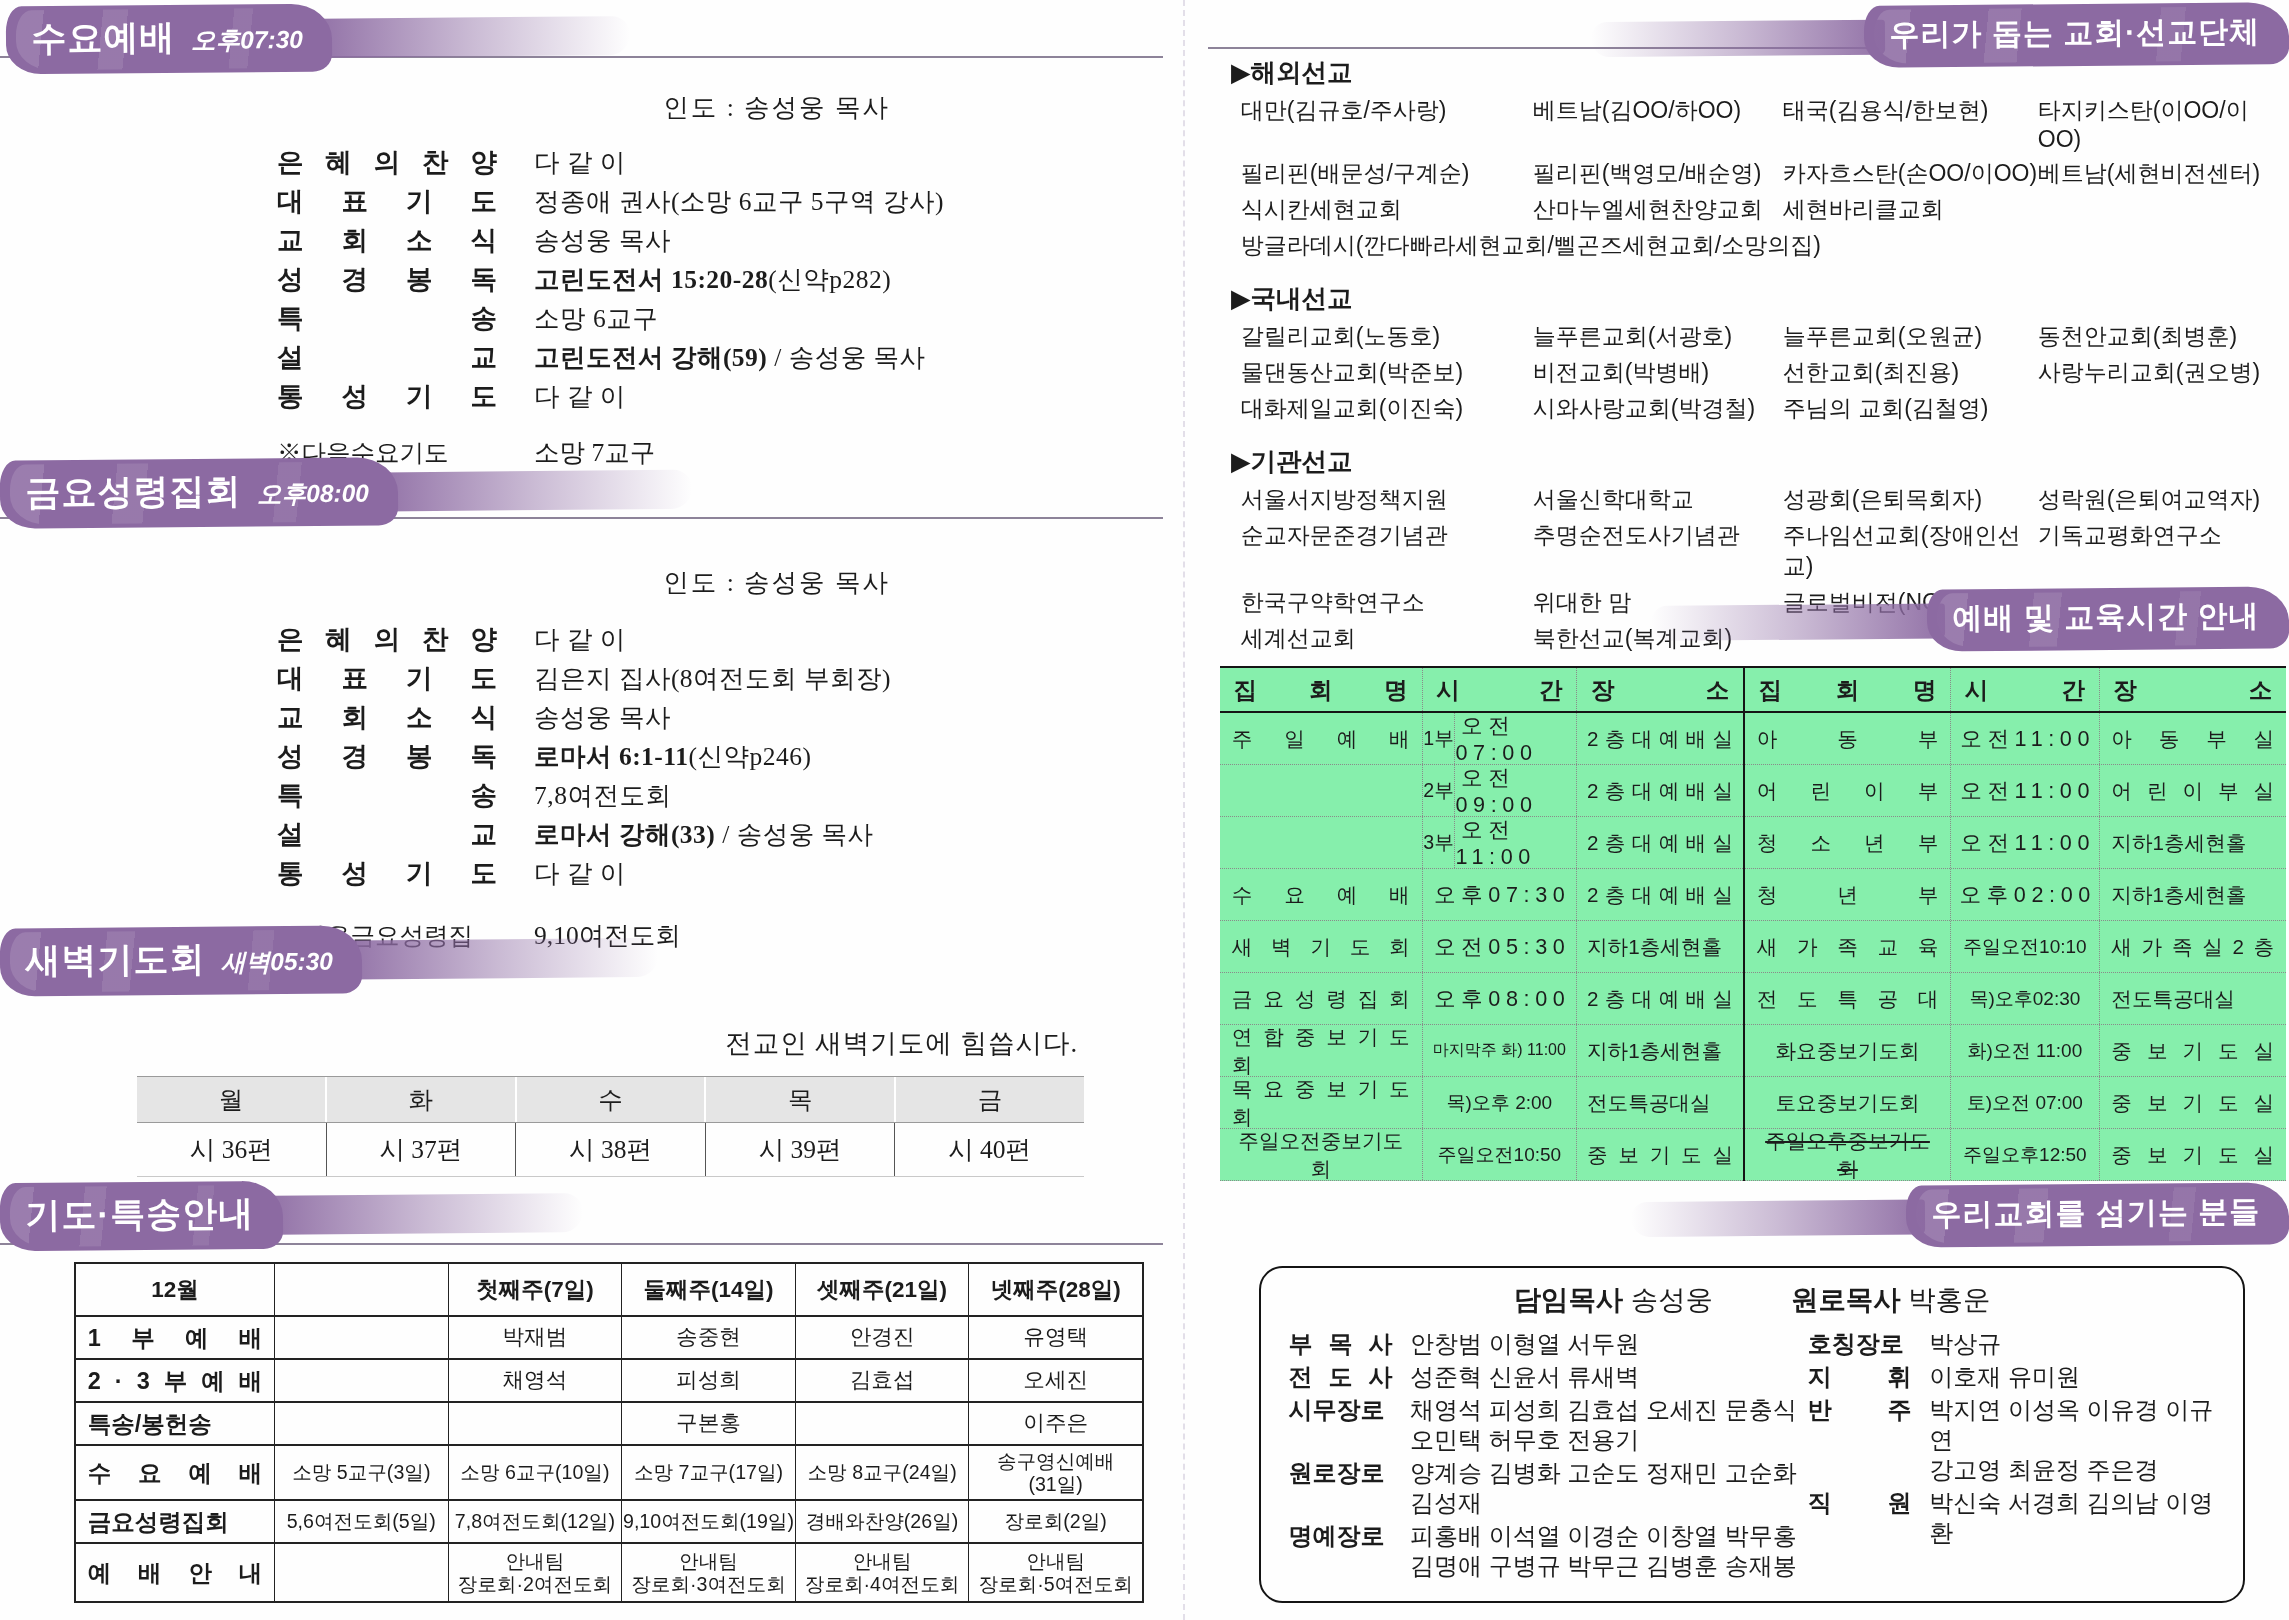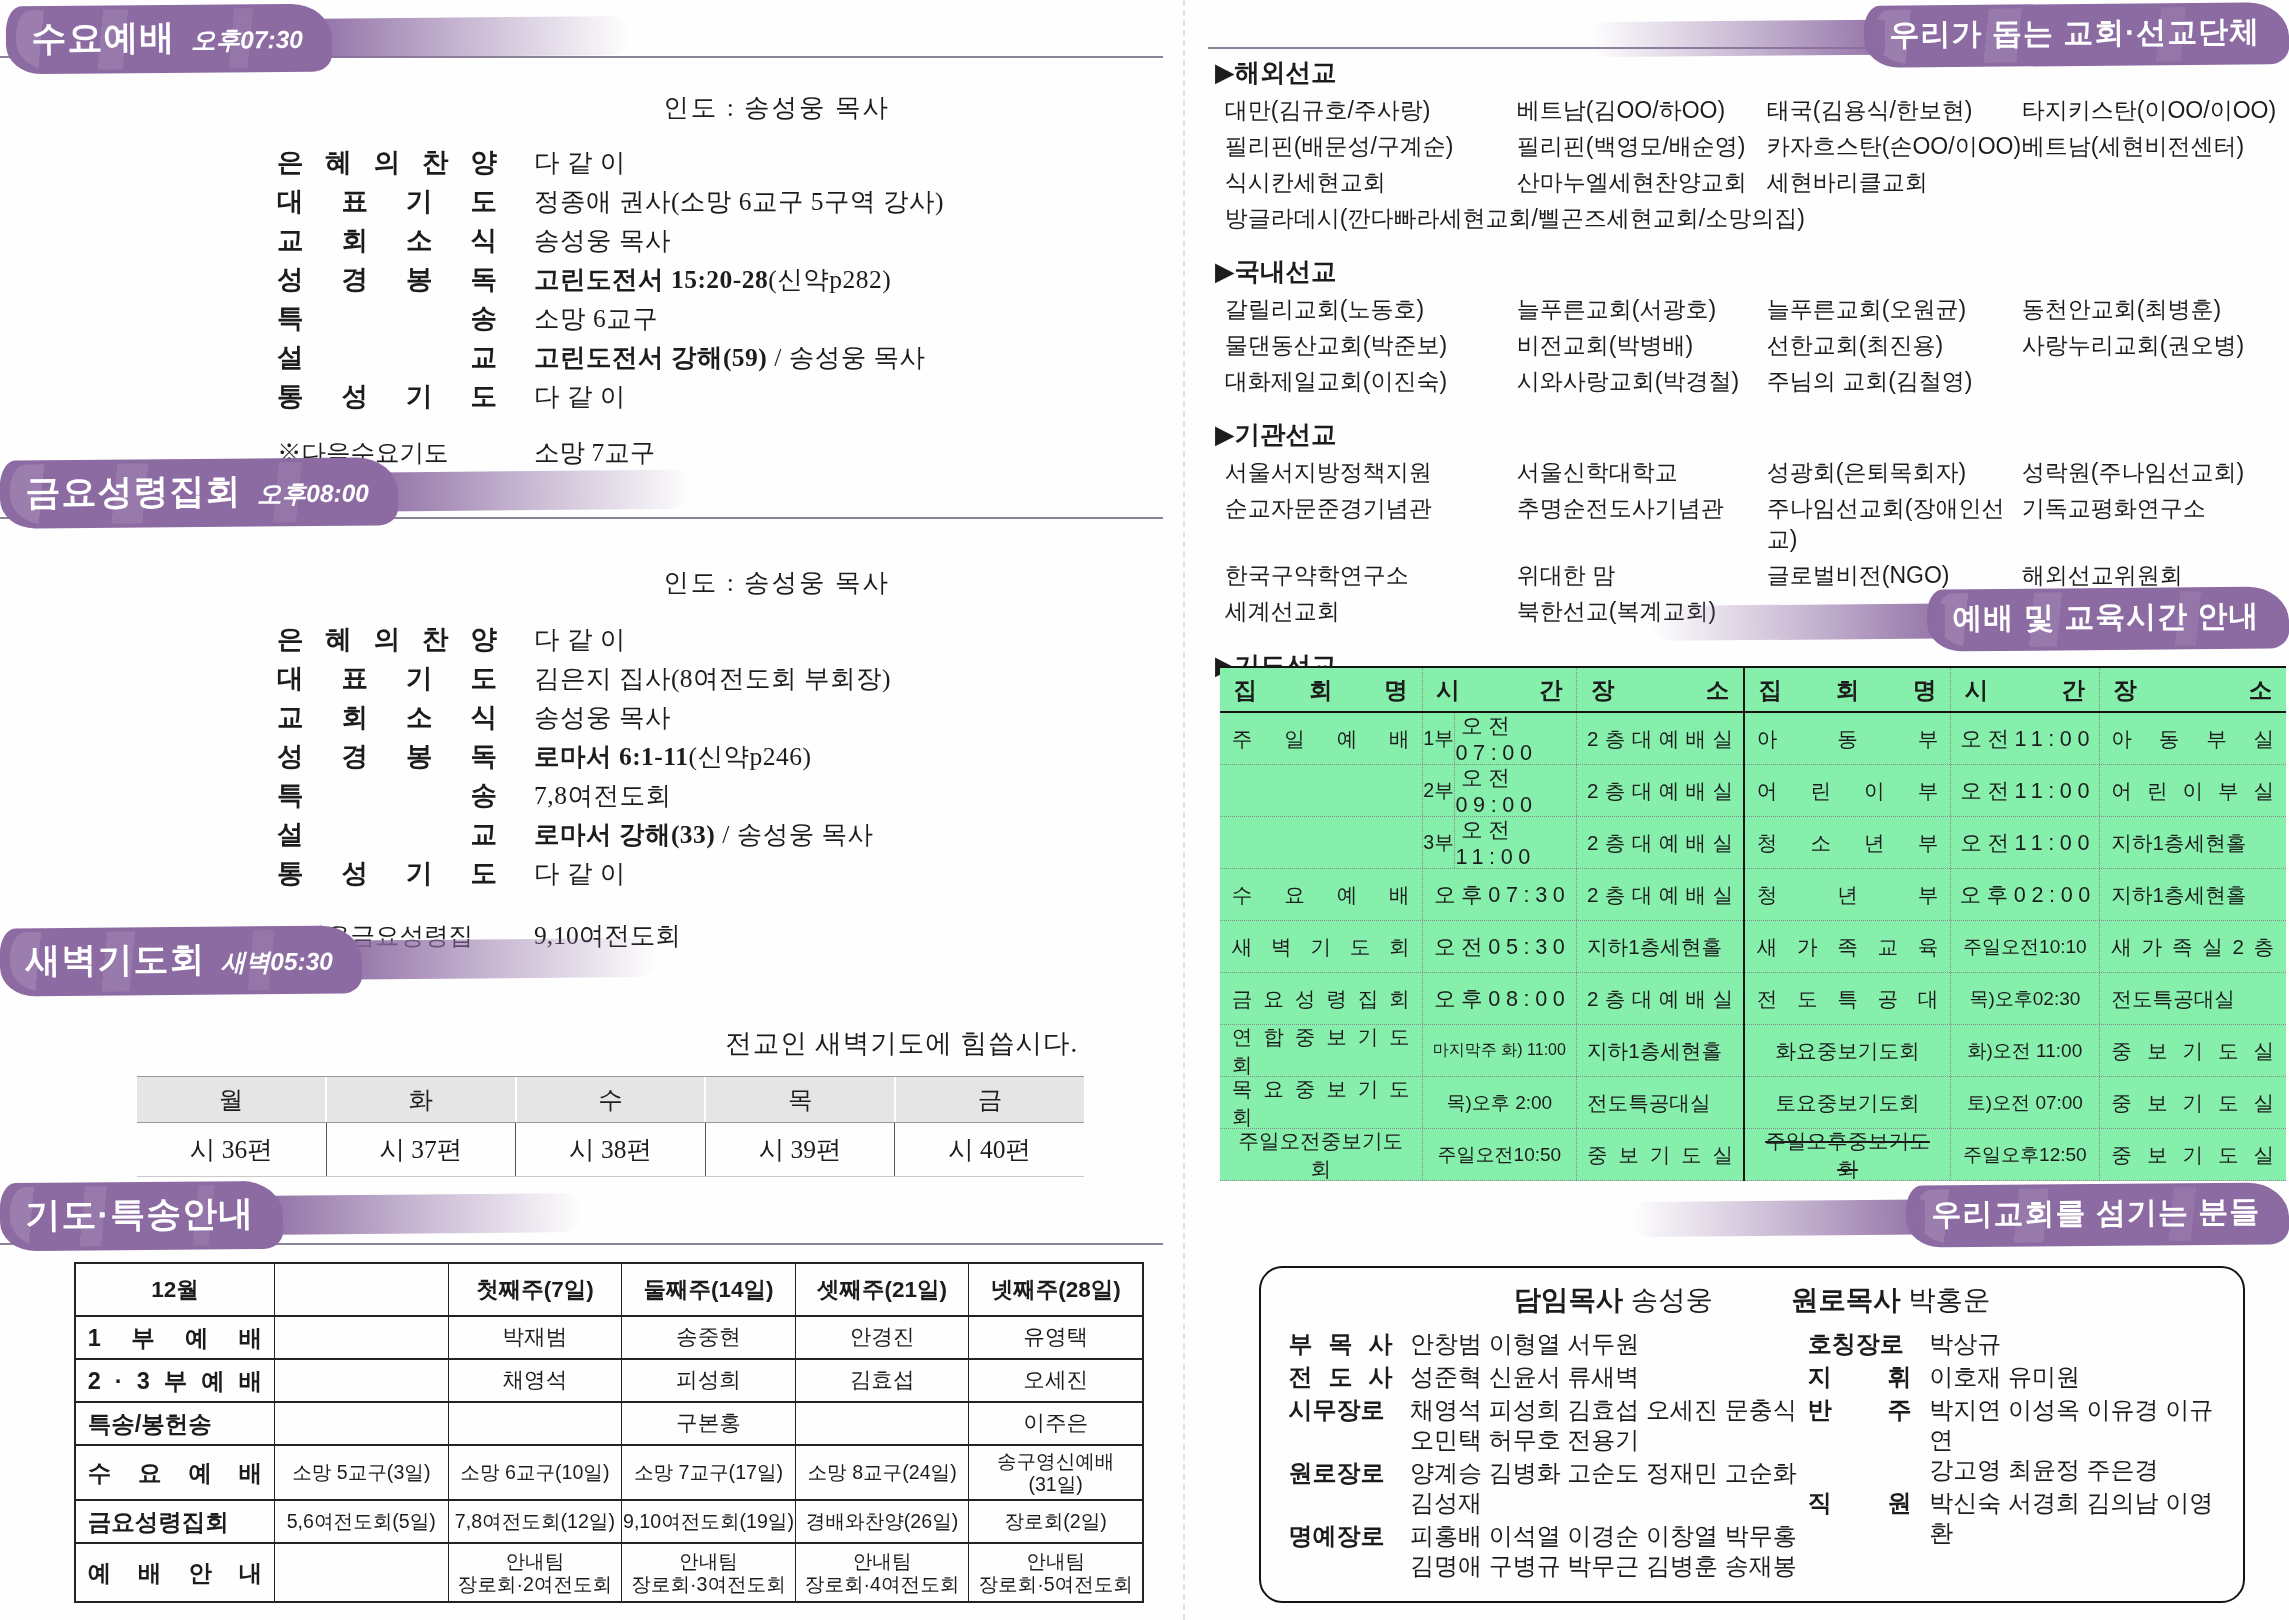--- a/index.html
+++ b/index.html
@@ -58,21 +58,21 @@
   .pl{width:198px;display:flex;align-items:center;font-weight:bold;font-size:23.5px;padding:0 11.8px;flex-shrink:0}
   .pl span{width:100%;text-align:justify;text-align-last:justify}
   .pc{width:174px;border-left:1px solid #222;display:flex;align-items:center;justify-content:center;
       text-align:center;white-space:pre-line;line-height:1.15}
   .ph{font-weight:bold;font-size:22.5px}
   .h54{min-height:51px}.h44{min-height:43px}.h56{min-height:55px}.h60{min-height:59px}
   .fs20{font-size:19.6px}
 
   
   .mwrap{position:absolute;left:1215px;top:0;width:1074px}
-  .mgroups{position:absolute;top:55px;left:0;right:0}
+  .mgroups{position:absolute;top:55px;left:16px;right:0}
   .mgroup{margin-bottom:20.6px}
   .mtitle{font-weight:bold;font-size:25.5px;margin-bottom:4.9px}
   .mgrid{display:grid;grid-template-columns:292px 250px 255px 1fr;row-gap:4.9px;font-size:23px;padding-left:9.8px}
   .mwide{padding-left:9.8px;font-size:23px;margin-top:4.9px}
 
   
   .stable{position:absolute;left:4.9px;top:78px;display:flex;border-top:2.9px solid #151515;background:#86efac}
   .shalf-l{width:523px}
   .shalf-r{width:543px;border-left:2.9px solid #151515}
   .shead{display:flex;height:45px;border-bottom:2.9px solid #151515;align-items:center;font-weight:bold;font-size:23.5px}
@@ -350,21 +350,21 @@
           <div>주님의 교회(김철영)</div>
           <div></div>
         </div>
       </div>
       <div class="mgroup">
         <div class="mtitle">▶기관선교</div>
         <div class="mgrid">
           <div>서울서지방정책지원</div>
           <div>서울신학대학교</div>
           <div>성광회(은퇴목회자)</div>
-          <div>성락원(주나임선교회)</div>
+          <div>성락원(은퇴여교역자)</div>
           <div>순교자문준경기념관</div>
           <div>추명순전도사기념관</div>
           <div>주나임선교회(장애인선교)</div>
           <div>기독교평화연구소</div>
           <div>한국구약학연구소</div>
           <div>위대한 맘</div>
           <div>글로벌비전(NGO)</div>
           <div>해외선교위원회</div>
           <div>세계선교회</div>
           <div>북한선교(복계교회)</div>

